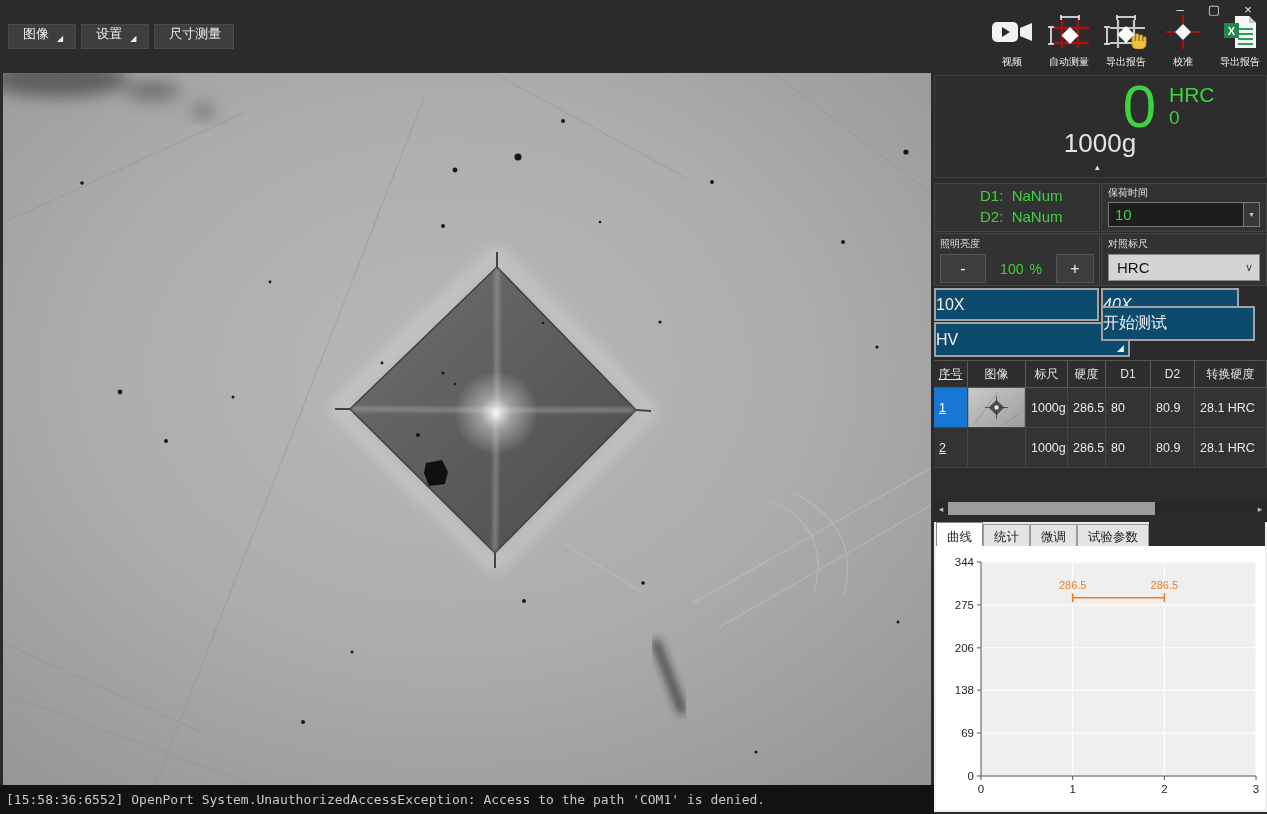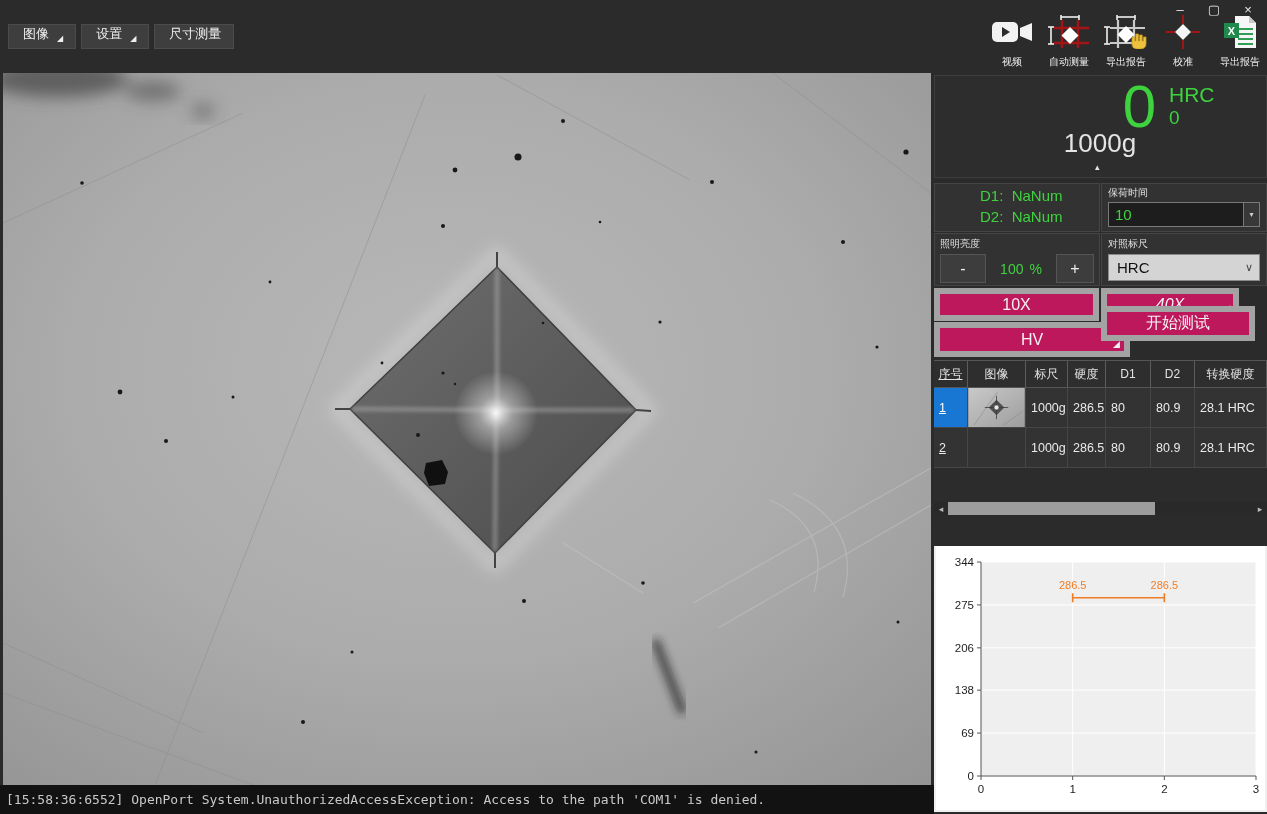--- a/index.html
+++ b/index.html
@@ -52,22 +52,22 @@
   
   .bright { left:934px; top:233px; width:166px; height:53px; padding:3px 5px; }
   .bright .ctrls { display:flex; margin-top:3px; height:29px; }
   .mini-btn { width:46px; background:#3d3d3d; border:1px solid #555; color:#eee; font-size:16px; display:flex; align-items:center; justify-content:center; }
   .bright .value { width:70px; display:flex; align-items:center; justify-content:center; gap:6px; color:var(--green); font-size:14px; }
   .scale-sel { left:1101px; top:233px; width:166px; height:53px; padding:3px 6px; }
   .combo-light { margin-top:3px; height:27px; background:#d4d4d4; border:1px solid #8a8a8a; display:flex; align-items:center; }
   .combo-light .val { flex:1; color:#111; font-size:15px; padding-left:8px; }
   .combo-light .ch { width:20px; color:#444; font-size:11px; text-align:center; }
   
-  .big-btn { position:absolute; background:#be185d; border:6px solid #a3a3a3; color:#f2f2f2; font-size:16px;
-    display:flex; align-items:center; justify-content:center; }
+  .big-btn { position:absolute; background:#0c4a6e; border:2px solid #a3a3a3; color:#f2f2f2; font-size:16px;
+    display:flex; align-items:center; }
   .big-btn .corner { position:absolute; right:4px; bottom:2px; font-size:9px; color:#f2f2f2; }
   
   .rtable { left:934px; top:360px; width:333px; height:141px; background:#2c2c2c; border-top:1px solid #555; }
   .trow { display:flex; }
   .th { height:27px; background:#2e2e2e; border-bottom:1px solid #555; }
   .th .tc { font-size:12px; color:#e2e2e2; display:flex; align-items:center; justify-content:center; border-right:1px solid #5c5c5c; }
   .tr { height:40px; background:#333333; }
   .tr .tc { font-size:12.5px; color:#eaeaea; display:flex; align-items:center; padding-left:5px; border-right:1px solid #464646; border-bottom:1px solid #464646; }
   .tc.c0{width:34px;text-decoration:underline;} .tc.c1{width:58px; padding:0;} .tc.c2{width:42px;} .tc.c3{width:38px;}
   .tc.c4{width:45px;} .tc.c5{width:44px;} .tc.c6{width:72px; flex:1;}
@@ -416,20 +416,28 @@
     </div>
   </div>
 
   <div class="rp hscroll">
     <div class="hs-arrow">◂</div>
     <div class="hs-thumb"></div>
     <div class="hs-track"></div>
     <div class="hs-arrow">▸</div>
   </div>
 
+  <div class="rp tabstrip">
+    <div class="pad">
+      <div class="tab active">曲线</div>
+      <div class="tab">统计</div>
+      <div class="tab">微调</div>
+      <div class="tab">试验参数</div>
+    </div>
+  </div>
 
   <div class="rp chartpage">
     <svg id="curve-chart" width="329" height="262" viewBox="0 0 329 262">
         <rect x="45" y="16" width="275" height="214" fill="#efefef"></rect>
         <line x1="45" y1="230" x2="320" y2="230" stroke="#ffffff" stroke-width="1"></line>
         <line x1="45" y1="187.07558139534885" x2="320" y2="187.07558139534885" stroke="#ffffff" stroke-width="1"></line>
         <line x1="45" y1="144.1511627906977" x2="320" y2="144.1511627906977" stroke="#ffffff" stroke-width="1"></line>
         <line x1="45" y1="101.84883720930233" x2="320" y2="101.84883720930233" stroke="#ffffff" stroke-width="1"></line>
         <line x1="45" y1="58.92441860465118" x2="320" y2="58.92441860465118" stroke="#ffffff" stroke-width="1"></line>
         <line x1="45" y1="16" x2="320" y2="16" stroke="#ffffff" stroke-width="1"></line>

